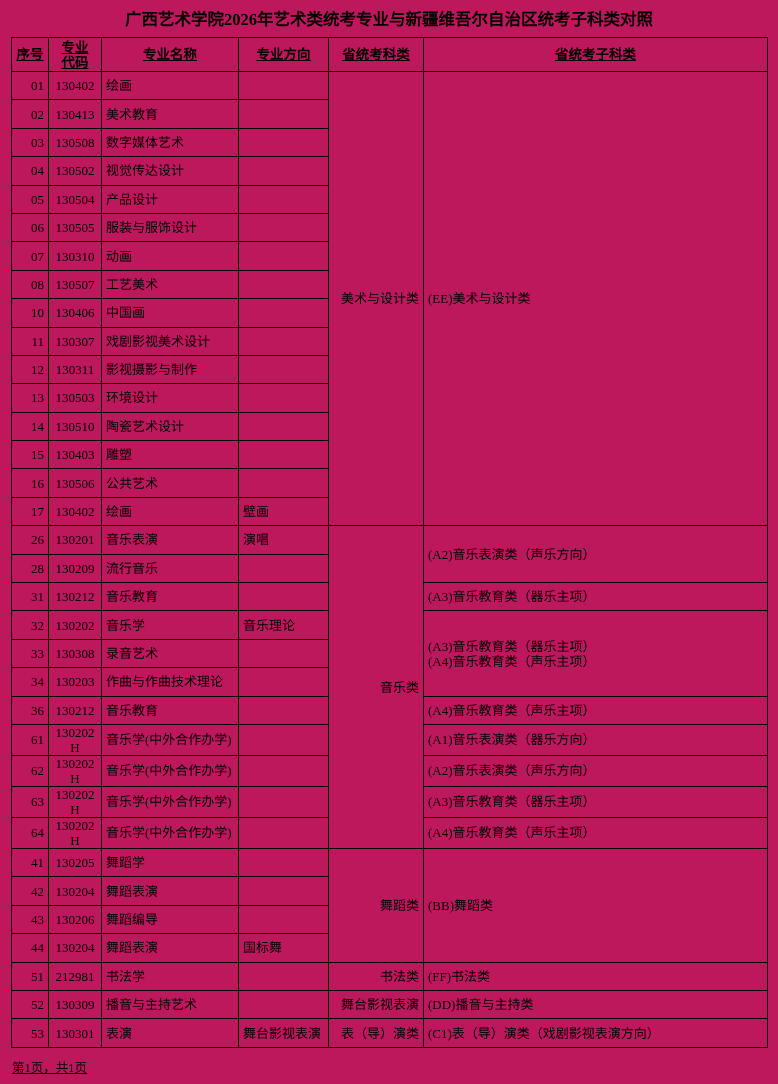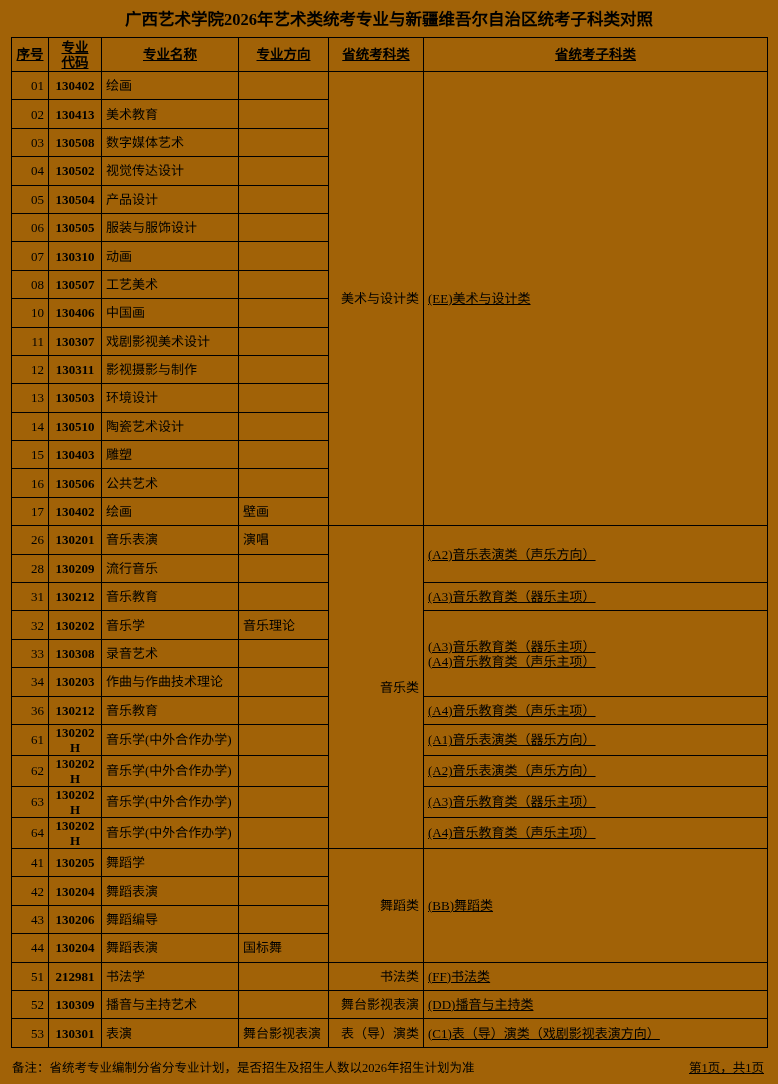--- a/index.html
+++ b/index.html
@@ -11,21 +11,21 @@
   body {
     font-family: "Liberation Serif", "DejaVu Serif", serif;
     color: #000000;
     -webkit-font-smoothing: none;
   }
   .page {
     position: relative;
     width: 778px;
     height: 1084px;
     box-sizing: border-box;
-    background: #a16207;
+    background: #be185d;
     overflow: hidden;
   }
   .doc-title {
     width: 778px;
     text-align: center;
     font-size: 16.5px;
     font-weight: bold;
     letter-spacing: 0px;
     padding-top: 10px;
     padding-bottom: 7px;
@@ -62,27 +62,27 @@
     text-decoration: underline;
   }
   th.h-code { line-height: 14px; }
   .c-seq      { width: 37px;  text-align: center; }
   .c-code     { width: 53px;  text-align: center; }
   .c-name     { width: 137px; text-align: left; }
   .c-dir      { width: 90px;  text-align: left; }
   .c-cat      { width: 95px;  text-align: left; }
   .c-sub      { width: 344px; text-align: left; }
   td.seq  { text-align: right; font-size: 13px; }
-  td.code { text-align: center; font-size: 13px; font-weight: bold; }
+  td.code { text-align: center; font-size: 13px; }
   td.name { text-align: left; }
   td.dir  { text-align: left; }
   td.cat  { text-align: right; }
   td.sub  { text-align: left; }
   tr.datarow { height: 28.4px; }
-  td.sub .sub-line { display: block; white-space: nowrap; text-decoration: underline; }
+  td.sub .sub-line { display: block; white-space: nowrap; }
   .footer {
     width: 778px;
     box-sizing: border-box;
     padding: 9px 12px 0 12px;
     display: flex;
     justify-content: space-between;
     align-items: baseline;
     font-size: 12.5px;
   }
   .footer .note { text-align: left; white-space: nowrap; }
@@ -367,17 +367,16 @@
             <td class="cat">表（导）演类</td>
             <td class="sub">
               <span class="sub-line">(C1)表（导）演类（戏剧影视表演方向）</span>
             </td>
           </tr>
         </tbody>
     </table>
   </div>
 
   <div class="footer">
-    <div class="note">备注：省统考专业编制分省分专业计划，是否招生及招生人数以2026年招生计划为准</div>
     <div class="pageno">第1页，共1页</div>
   </div>
 
 </div>
 
 </body></html>

